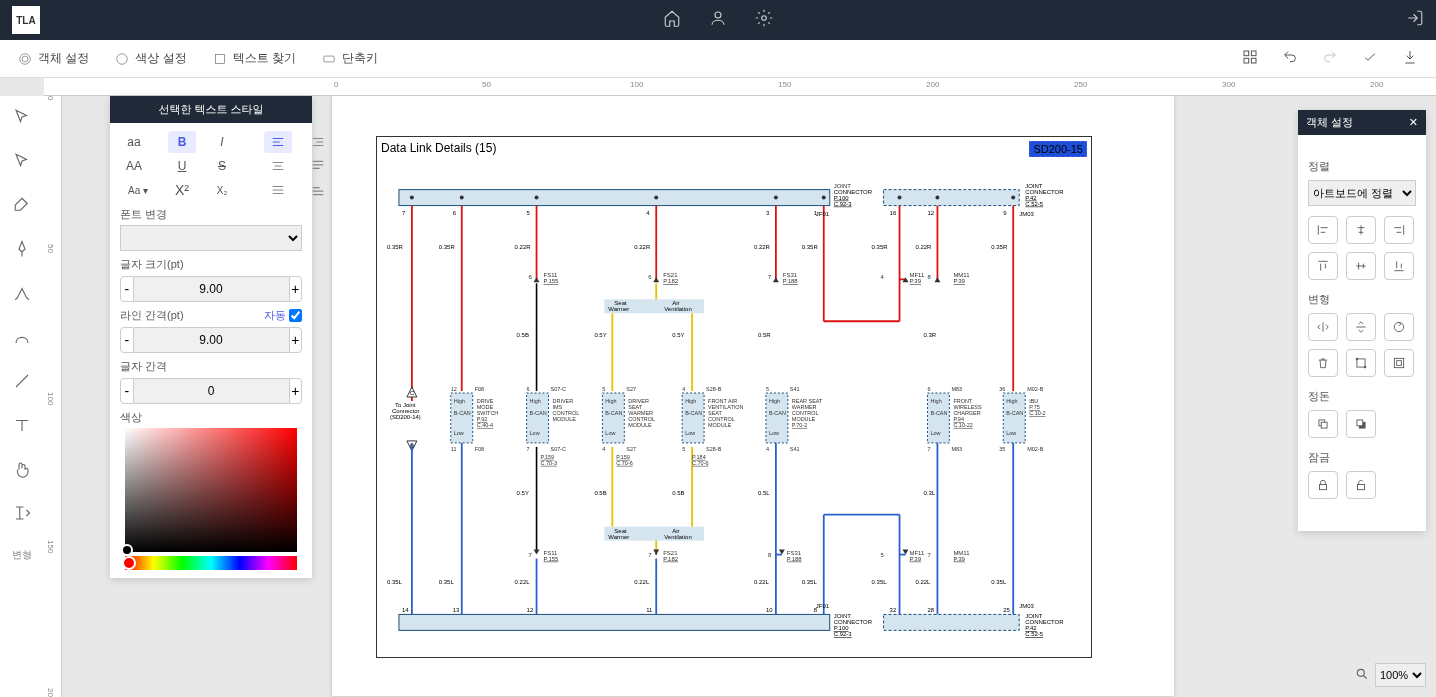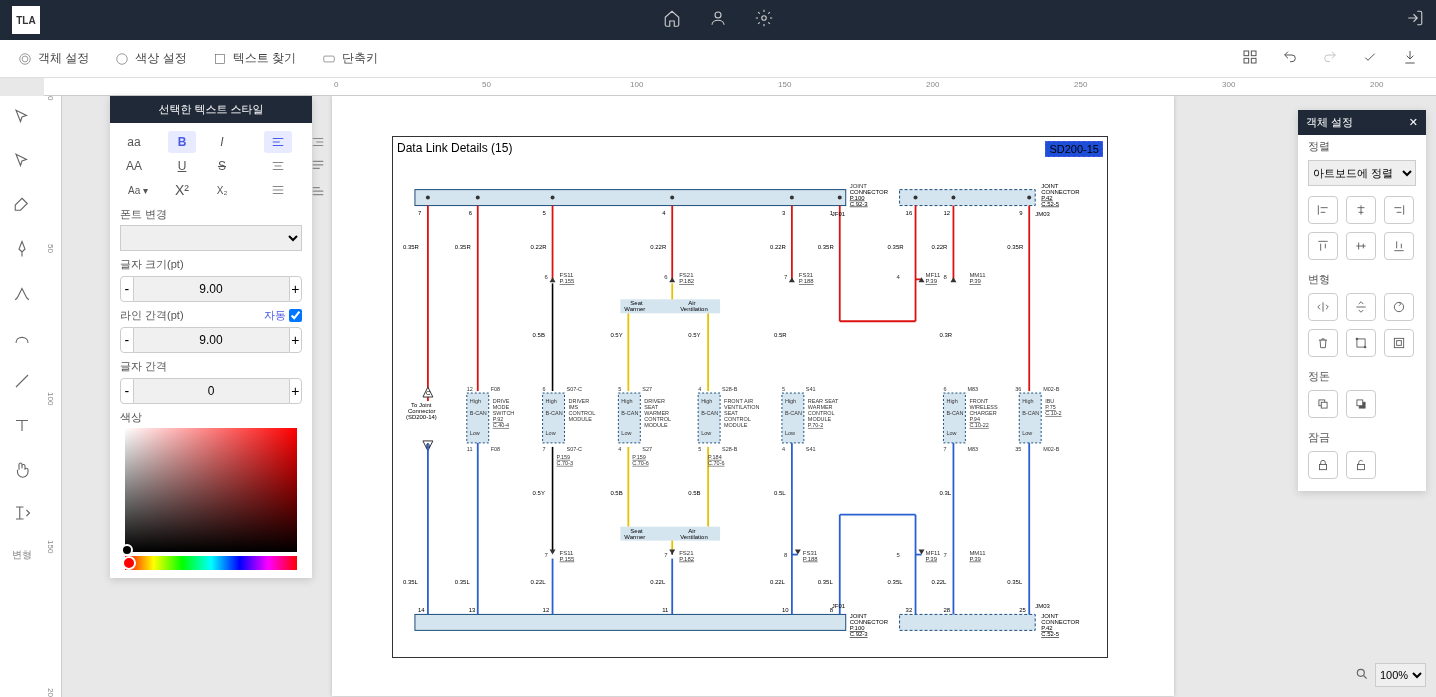--- a/index.html
+++ b/index.html
@@ -36,27 +36,27 @@
 .hue-bar{width:172px;height:14px;margin:4px auto 0;background:linear-gradient(to right,red,yellow,lime,cyan,blue,magenta,red);position:relative}
 .hue-dot{position:absolute;width:14px;height:14px;border:2px solid #fff;border-radius:50%;background:red;left:-3px;top:0}
 .hex-row{display:flex;align-items:center;gap:6px;margin-top:10px;padding-bottom:6px}
 .hex-row label{font-size:11px;width:48px;text-align:right}
 .hex-row input{flex:1;height:24px;border:1px solid #ccc;text-align:center;font-size:11px}
 .cmyk-row{display:flex;gap:4px;padding:0 10px 10px}
 .cmyk-col{flex:1;text-align:center;font-size:10px}
 .cmyk-col input{width:100%;height:22px;border:1px solid #ccc;text-align:center;font-size:10px;margin-top:2px}
 .canvas-wrap{position:absolute;left:62px;top:96px;right:0;bottom:0;overflow:auto}
 .artboard{position:absolute;left:270px;top:0;width:842px;height:600px;background:#fff;box-shadow:0 0 4px rgba(0,0,0,.2)}
-.diagram-box{position:absolute;left:60px;top:40px;width:716px;height:522px;border:1px solid #333}
+.diagram-box{position:absolute;left:44px;top:40px;width:716px;height:522px;border:1px solid #333}
 .diagram-title{position:absolute;left:4px;top:4px;font-size:12px}
 .diagram-code{position:absolute;right:4px;top:4px;font-size:11px;border:1px dashed #4a5ae8;padding:1px 3px;background:#1d4ed8}
 .diagram-svg{position:absolute;left:0;top:22px;width:100%;height:498px}
 .right-panel{position:absolute;top:110px;right:10px;width:128px;background:#fff;box-shadow:0 2px 8px rgba(0,0,0,.15);font-size:11px;z-index:20}
 .right-panel-hdr{background:#1f2937;color:#fff;padding:5px 8px;display:flex;justify-content:space-between;align-items:center;font-size:11px}
-.right-section{padding:4px 10px}
+.right-section{padding:24px 10px}
 .right-section .lbl{font-size:11px;color:#555;margin-bottom:6px}
 .right-section select{width:100%;height:26px;border:1px solid #ccc;font-size:11px;margin-bottom:10px}
 .btn-grid{display:flex;gap:8px;margin-bottom:8px}
 .icon-btn{width:30px;height:28px;border:1px solid #ccc;border-radius:4px;display:flex;align-items:center;justify-content:center;cursor:pointer;background:#fff}
 .icon-btn svg{width:14px;height:14px;stroke:#555;fill:none;stroke-width:1.5}
 .bottom-icons{position:absolute;left:0;bottom:0;width:44px;background:#fff;display:flex;flex-direction:column;align-items:center;gap:18px;padding:10px 0}
 .zoom-ctl{position:absolute;right:10px;bottom:10px;display:flex;align-items:center;gap:6px;background:transparent;font-size:11px}
 .zoom-ctl select{height:24px;border:1px solid #ccc;font-size:11px}
 .chk{width:13px;height:13px}
 </style>

